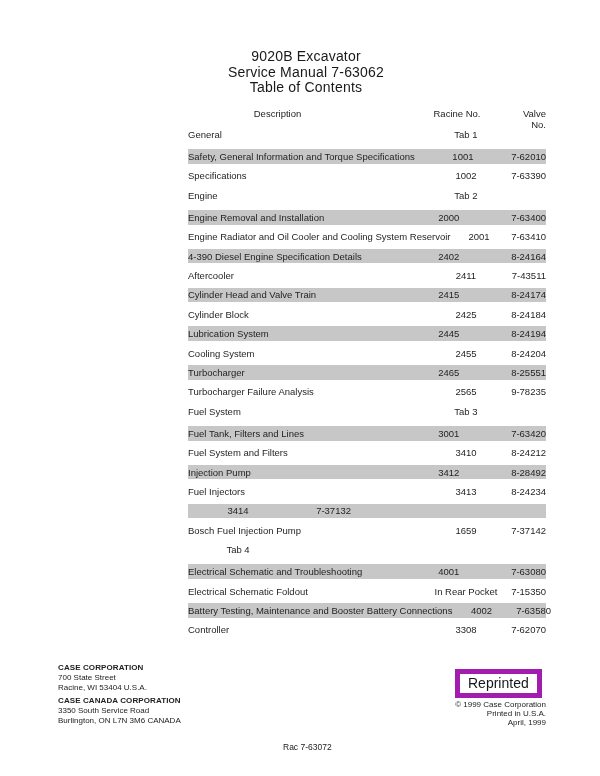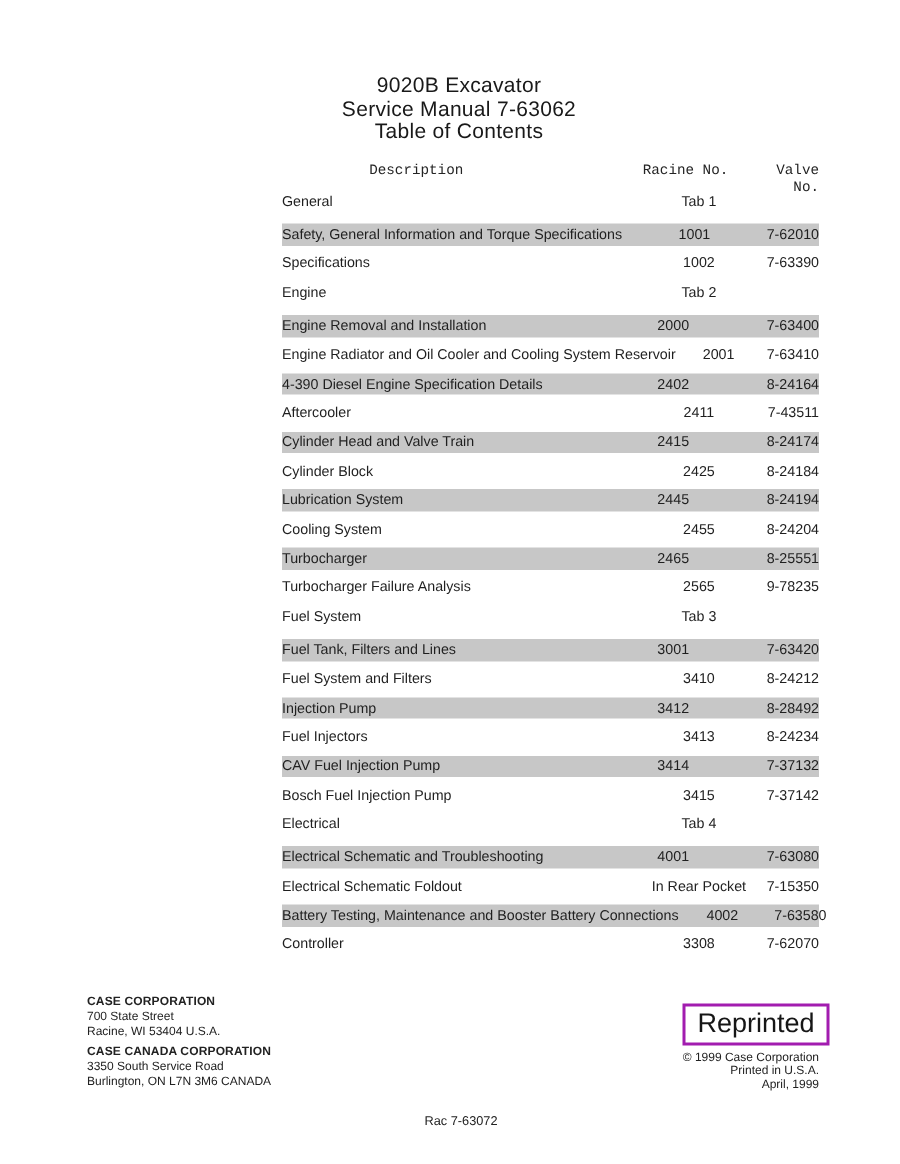--- a/index.html
+++ b/index.html
@@ -19,21 +19,21 @@
     font-size:14px; line-height:15.5px;
     color:#191919;
     letter-spacing:0.2px;
   }
 
   
   .toc {
     position:absolute; left:148px; top:108px; width:398px;
     font-size:9.5px;
   }
-  .toc-header { display:flex; height:12px; margin-bottom:7px; color:#242424;font-family:Liberation Mono, monospace; }
+  .toc-header { display:flex; height:12px; margin-bottom:7px; color:#242424; }
   .col-desc { width:259px; }
   .toc-header .col-desc { text-align:center; }
   .col-sec  { width:100px; text-align:center; }
   .col-form { width:39px;  text-align:right; }
 
   .row {
     display:flex; align-items:center;
     height:14.6px; margin-bottom:4.8px;
     white-space:nowrap;
     margin-left:40px;
@@ -50,23 +50,23 @@
   .company-name { font-weight:bold; letter-spacing:0.1px; }
   .company-block-canada { margin-top:3px; }
 
   .doc-number {
     position:absolute; left:283px; top:717px;
     font-size:8.5px; color:#222;margin-top:25px;
   }
 
   .reprinted-box {
     position:absolute; left:455px; top:669px;
-    border:2px solid #a21caf;
+    border:5px solid #a21caf;
     padding:1px 8px 2px 8px;
-    font-size:18px; color:#161616;
+    font-size:14px; color:#161616;
     background:#fff;
   }
 
   .copyright-block {
     position:absolute; right:54px; top:701px;
     text-align:right;
     font-size:8px; line-height:8.8px; color:#222;
   }
 </style>
 </head>
@@ -174,31 +174,29 @@
     <div class="col-desc">Injection Pump</div>
     <div class="col-sec">3412</div>
     <div class="col-form">8-28492</div>
   </div>
       <div class="row">
     <div class="col-desc">Fuel Injectors</div>
     <div class="col-sec">3413</div>
     <div class="col-form">8-24234</div>
   </div>
       <div class="row shaded">
-    <div class="col-desc">CAV Fuel Injection Pump</div>
     <div class="col-sec">3414</div>
     <div class="col-form">7-37132</div>
   </div>
       <div class="row">
     <div class="col-desc">Bosch Fuel Injection Pump</div>
-    <div class="col-sec">3415</div>
+    <div class="col-sec">1659</div>
     <div class="col-form">7-37142</div>
   </div>
       <div class="row tab-row">
-    <div class="col-desc">Electrical</div>
     <div class="col-sec">Tab 4</div>
     <div class="col-form"></div>
   </div>
       <div class="row shaded">
     <div class="col-desc">Electrical Schematic and Troubleshooting</div>
     <div class="col-sec">4001</div>
     <div class="col-form">7-63080</div>
   </div>
       <div class="row">
     <div class="col-desc">Electrical Schematic Foldout</div>

